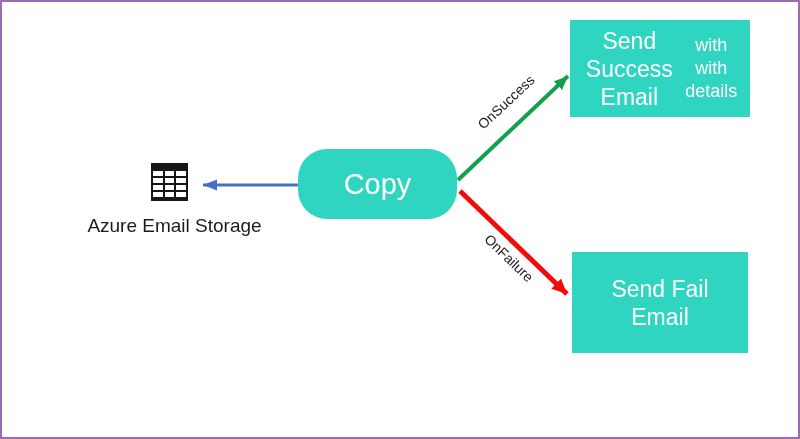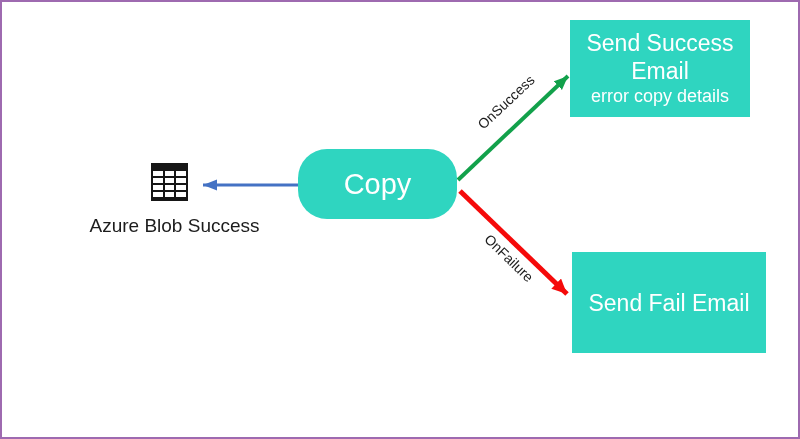--- a/index.html
+++ b/index.html
@@ -21,42 +21,42 @@
     width: 800px; height: 439px;
     pointer-events: none;
   }
 
   
   .node {
     position: absolute;
     background: var(--node-fill, #2fd5c0);
     color: var(--node-text, #ffffff);
     display: flex;
-    flex-direction: column;
+    flex-direction: row;
     align-items: center;
     justify-content: center;
     text-align: center;
   }
   .node-title { font-size: 23px; line-height: 28px; }
   .node-sub   { font-size: 18px; line-height: 23px; }
 
   .copy-node {
     left: 296px; top: 147px;
     width: 159px; height: 70px;
     font-size: 29px;
     border-radius: 29px;
   }
   .success-node {
     left: 568px; top: 18px;
     width: 180px; height: 97px;
     padding: 4px 8px;
   }
   .fail-node {
     left: 570px; top: 250px;
-    width: 194px; height: 101px;
+    width: 176px; height: 101px;
     padding: 4px 8px;
   }
 
   
   .source-node {
     position: absolute;
     left: 85px; top: 161px;
     width: 175px;
     display: flex;
     flex-direction: column;
@@ -136,33 +136,33 @@
           <span class="ti-cell"></span>
           <span class="ti-cell"></span>
         <span class="ti-cell"></span>
           <span class="ti-cell"></span>
           <span class="ti-cell"></span>
         <span class="ti-cell"></span>
           <span class="ti-cell"></span>
           <span class="ti-cell"></span>
       </div>
     </div>
-    <div class="source-label">Azure Blob Success</div>
+    <div class="source-label">Azure Email Storage</div>
   </div>
 
   <div class="node copy-node">
     <span>Copy</span>
   </div>
 
   <div class="edge-label on-success">OnSuccess</div>
 
   <div class="edge-label on-failure">OnFailure</div>
 
   <div class="node success-node">
     <div class="node-title">Send Success Email</div>
-    <div class="node-sub">error copy details</div>
+    <div class="node-sub">with with details</div>
   </div>
 
   <div class="node fail-node">
     <div class="node-title">Send Fail Email</div>
   </div>
 
 </div>
 
 </body></html>

